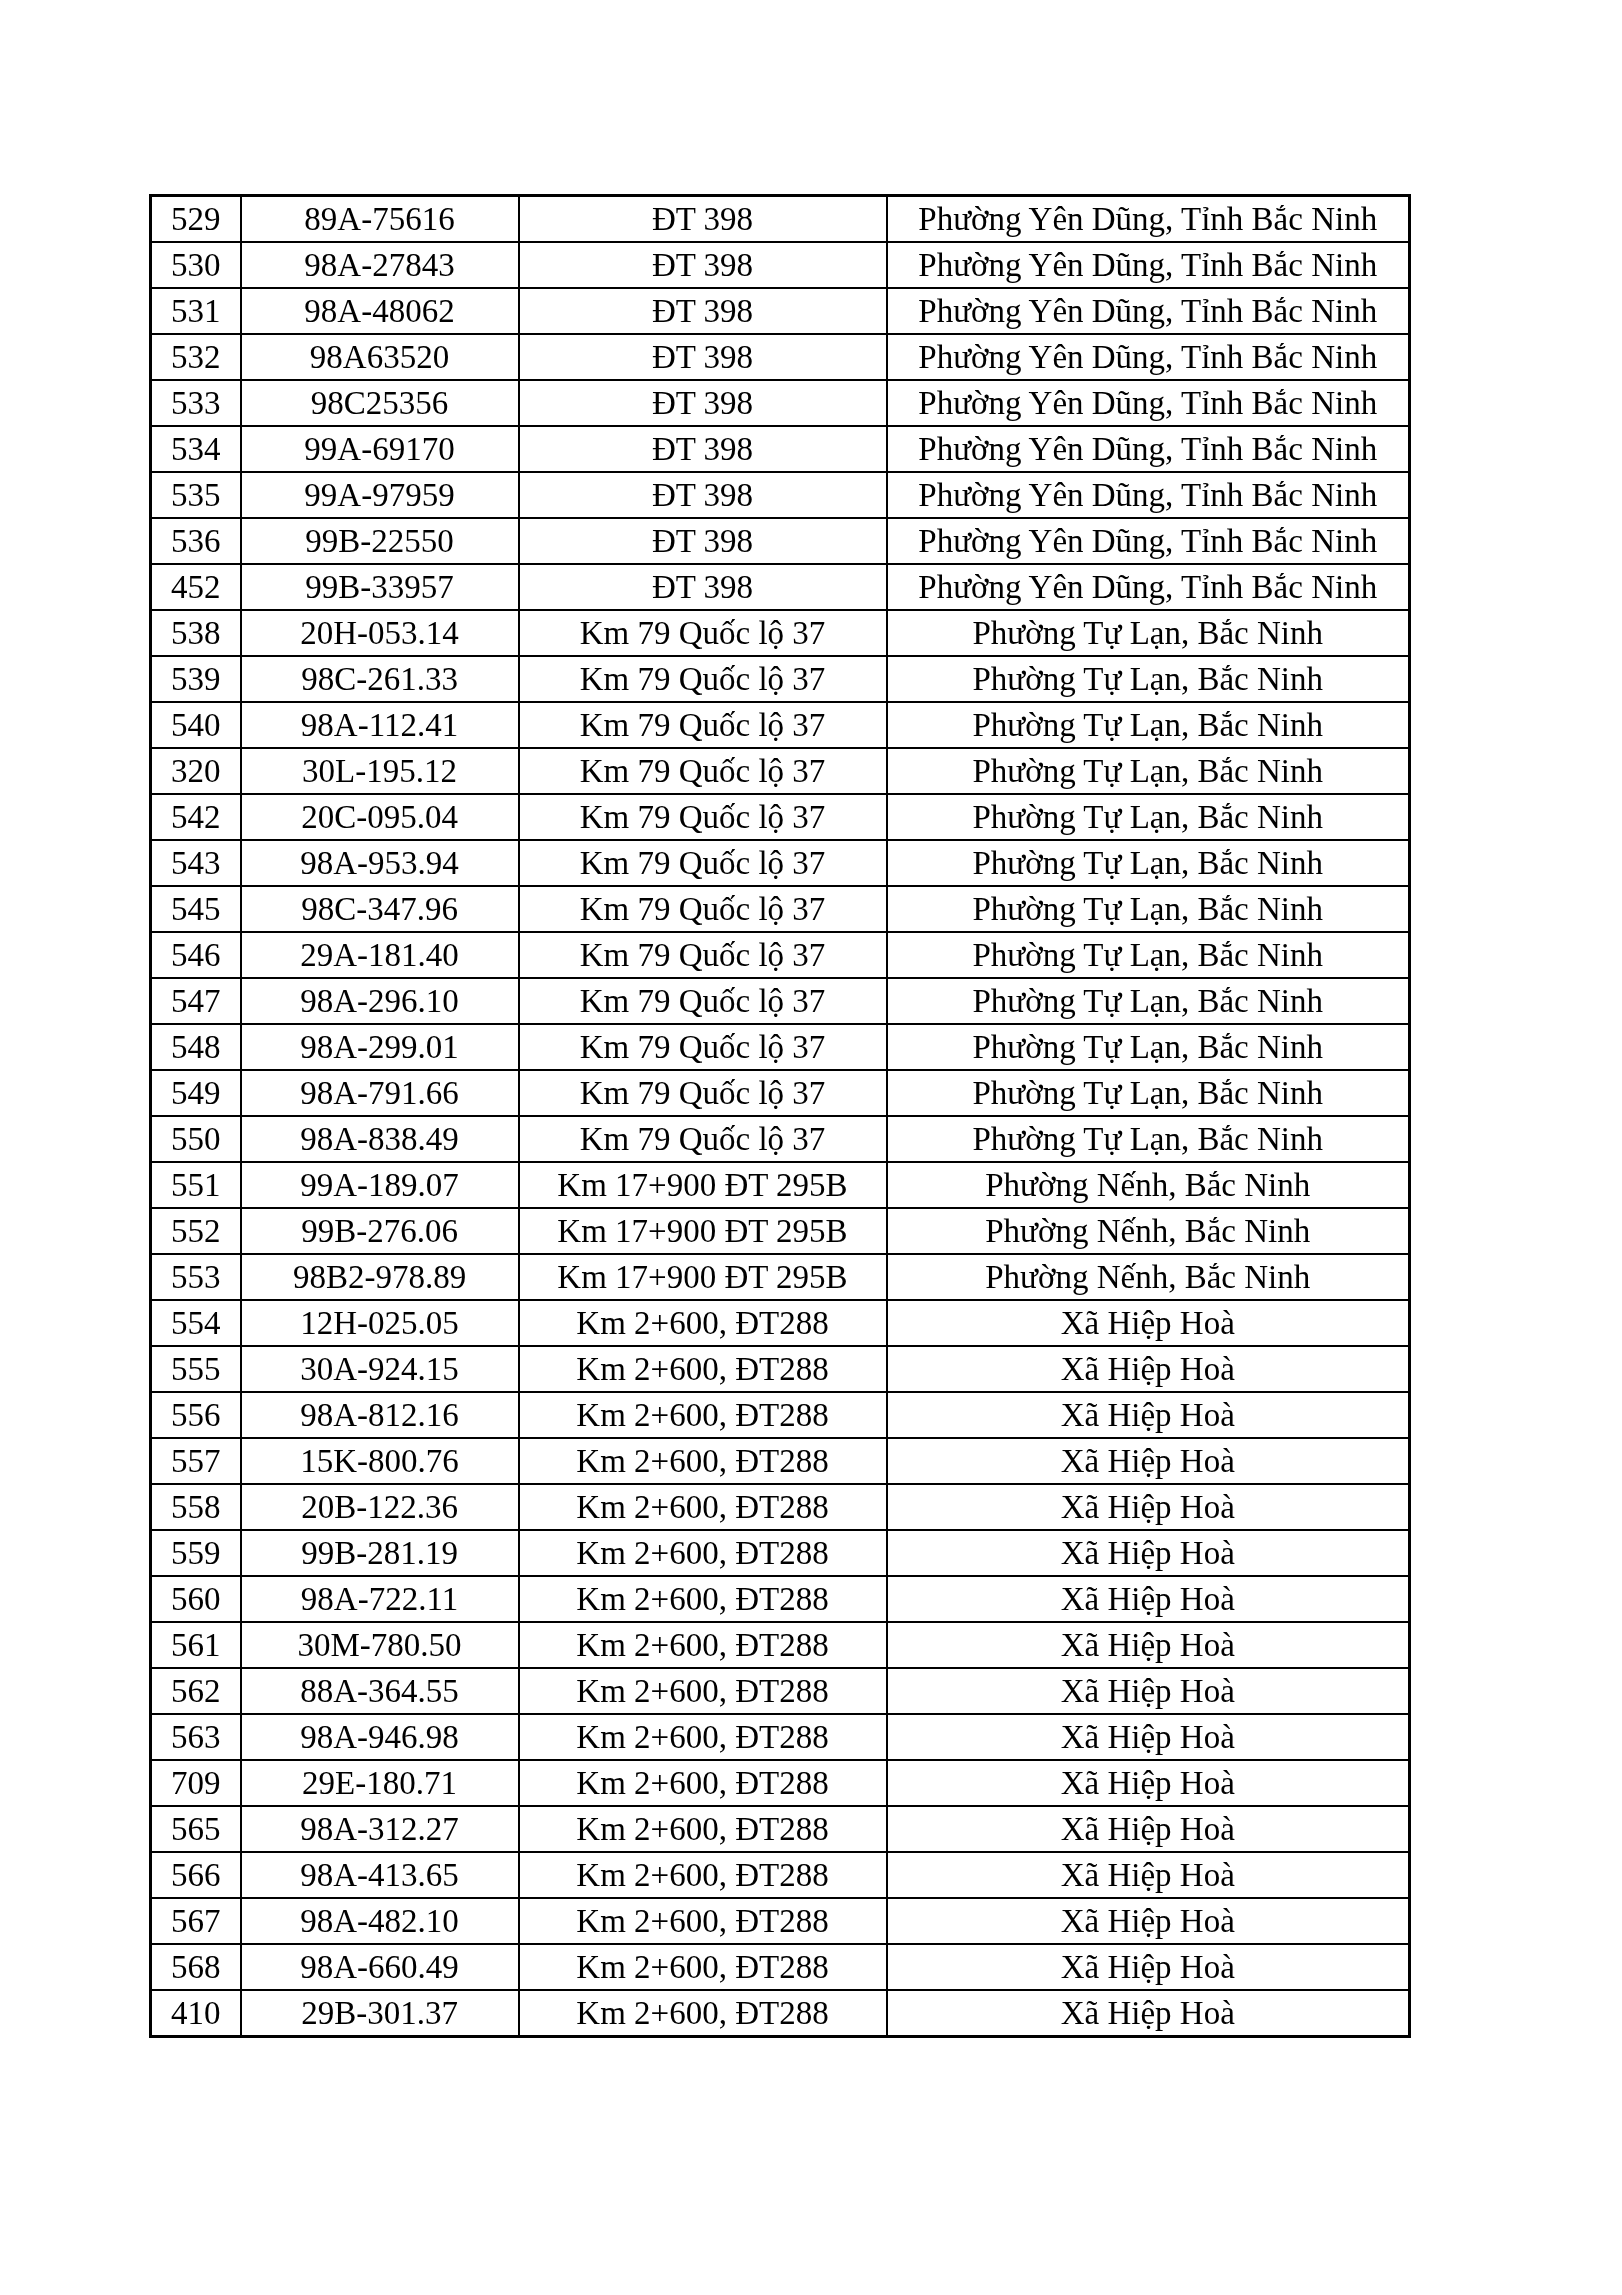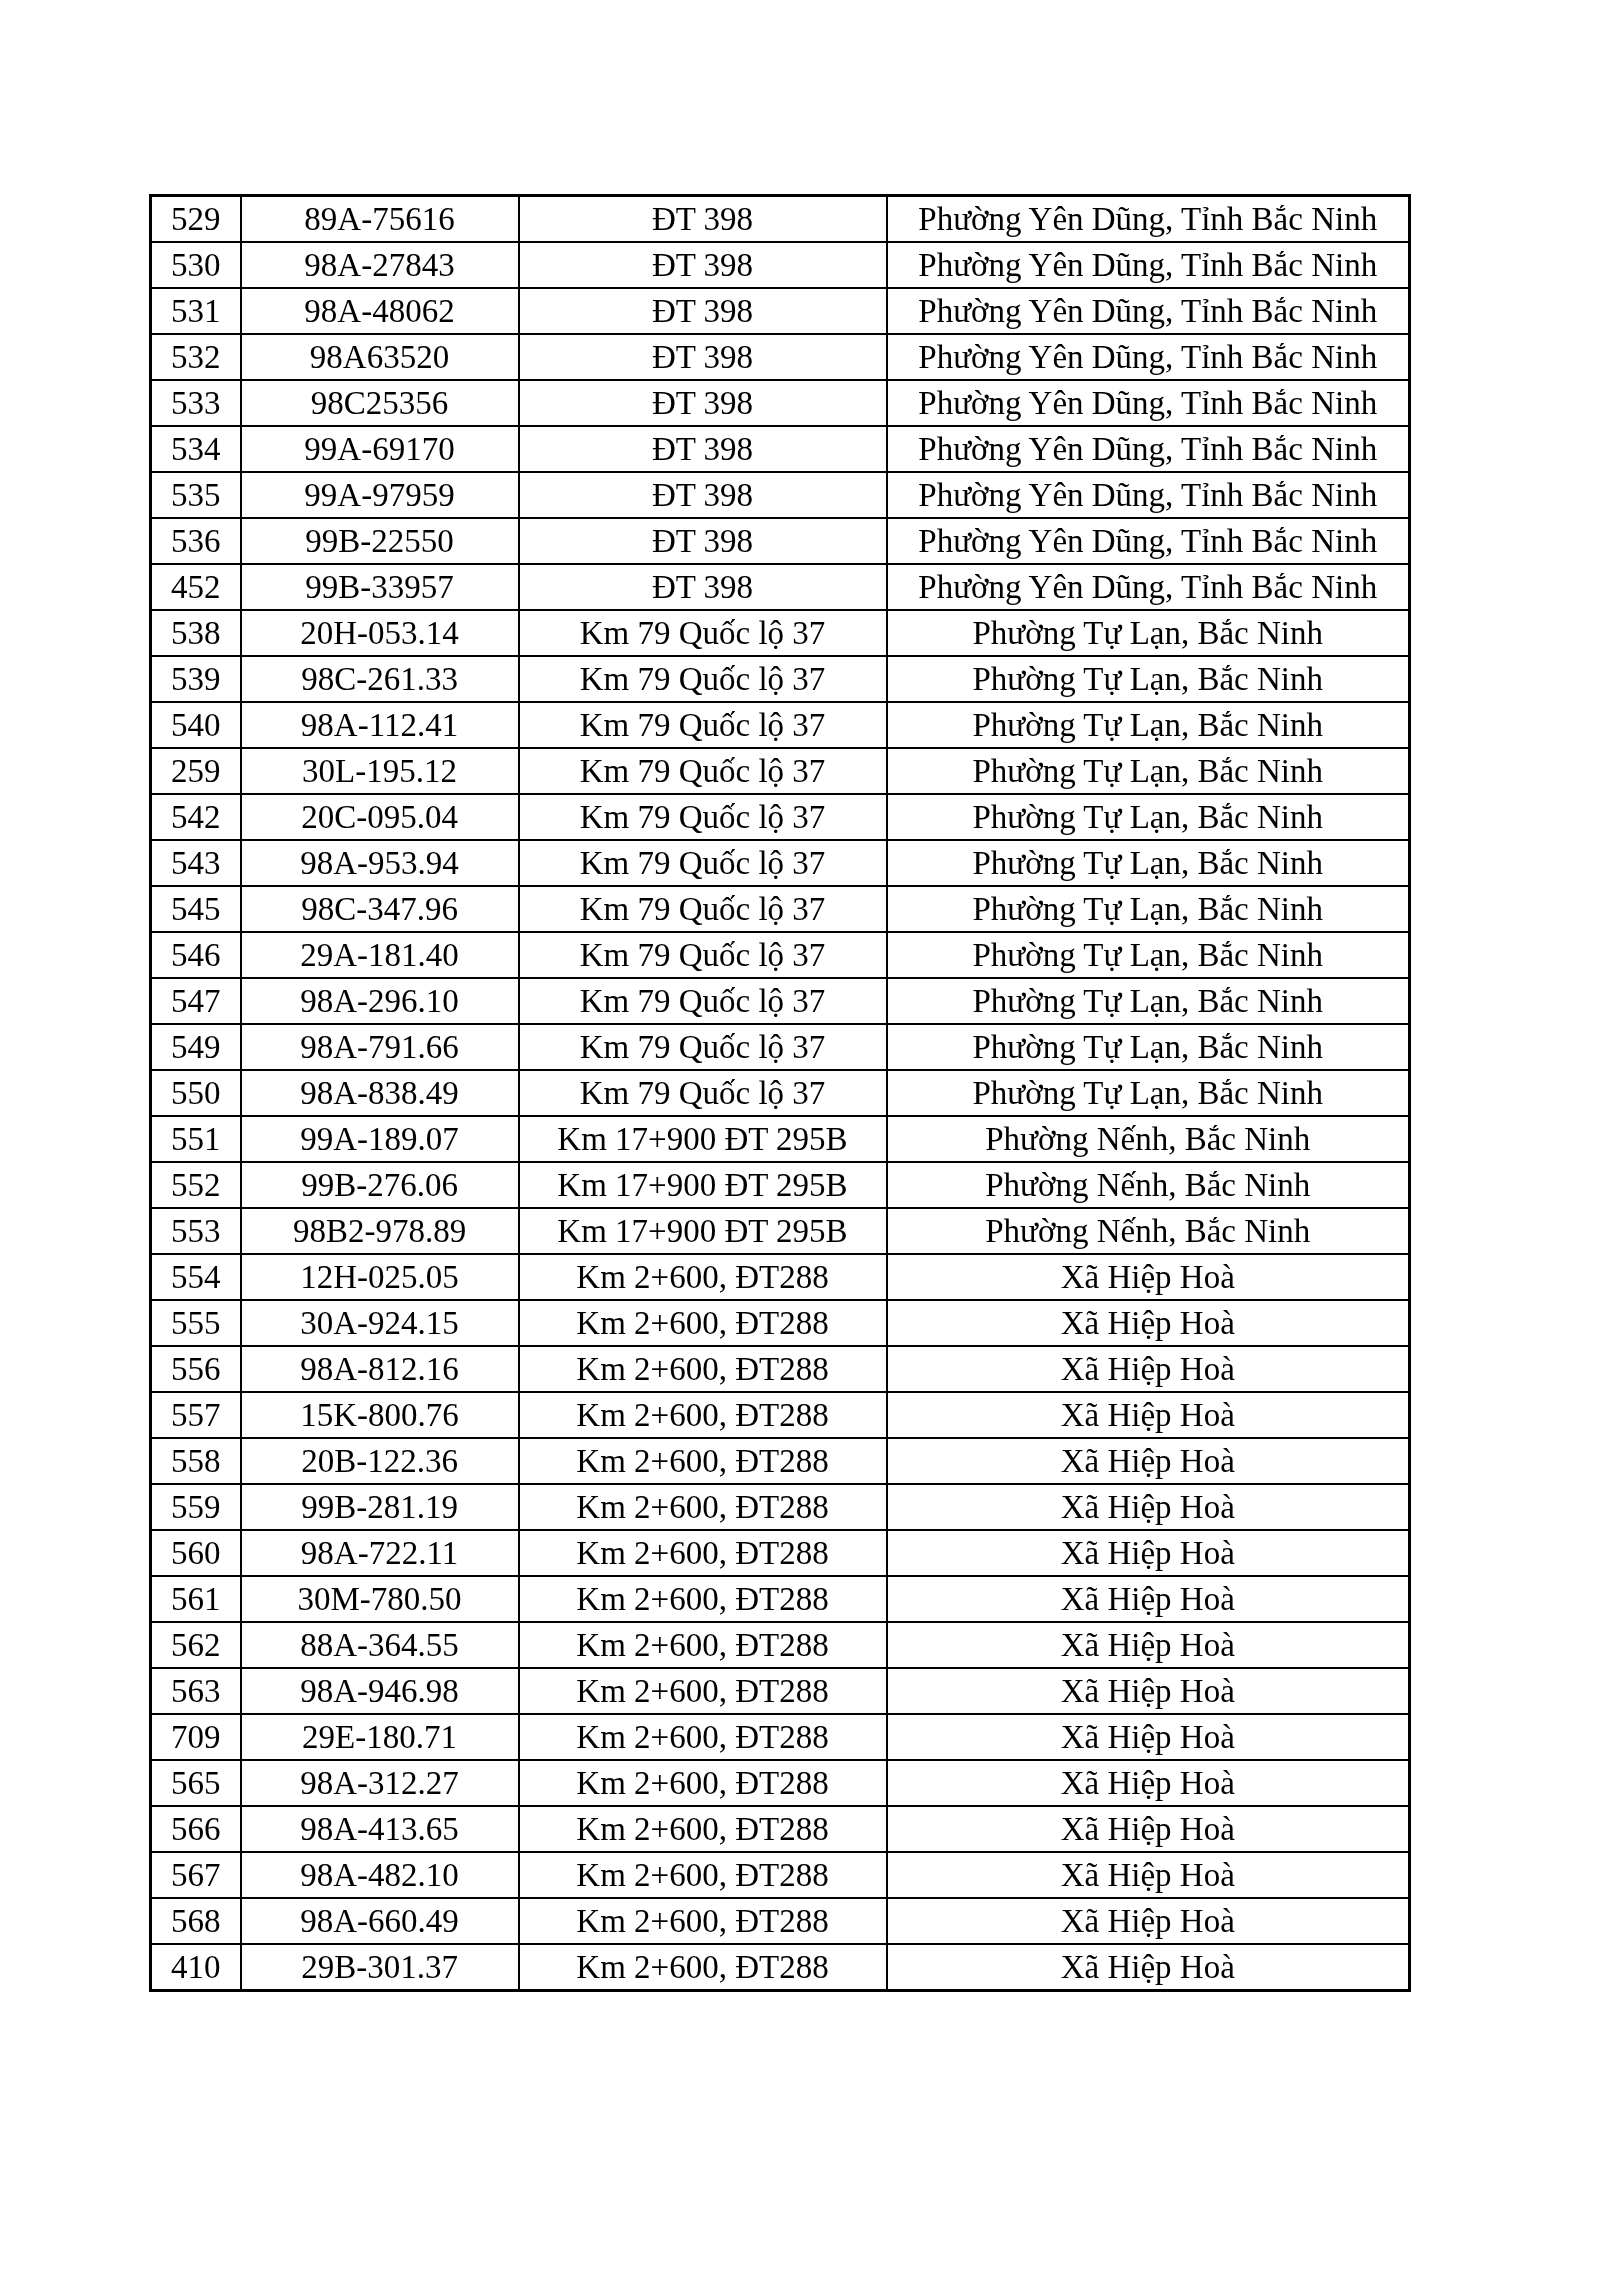--- a/index.html
+++ b/index.html
@@ -122,21 +122,21 @@
           <td>Km 79 Quốc lộ 37</td>
           <td>Phường Tự Lạn, Bắc Ninh</td>
         </tr>
         <tr>
           <td>540</td>
           <td>98A-112.41</td>
           <td>Km 79 Quốc lộ 37</td>
           <td>Phường Tự Lạn, Bắc Ninh</td>
         </tr>
         <tr>
-          <td>259</td>
+          <td>320</td>
           <td>30L-195.12</td>
           <td>Km 79 Quốc lộ 37</td>
           <td>Phường Tự Lạn, Bắc Ninh</td>
         </tr>
         <tr>
           <td>542</td>
           <td>20C-095.04</td>
           <td>Km 79 Quốc lộ 37</td>
           <td>Phường Tự Lạn, Bắc Ninh</td>
         </tr>
@@ -154,20 +154,26 @@
         </tr>
         <tr>
           <td>546</td>
           <td>29A-181.40</td>
           <td>Km 79 Quốc lộ 37</td>
           <td>Phường Tự Lạn, Bắc Ninh</td>
         </tr>
         <tr>
           <td>547</td>
           <td>98A-296.10</td>
+          <td>Km 79 Quốc lộ 37</td>
+          <td>Phường Tự Lạn, Bắc Ninh</td>
+        </tr>
+        <tr>
+          <td>548</td>
+          <td>98A-299.01</td>
           <td>Km 79 Quốc lộ 37</td>
           <td>Phường Tự Lạn, Bắc Ninh</td>
         </tr>
         <tr>
           <td>549</td>
           <td>98A-791.66</td>
           <td>Km 79 Quốc lộ 37</td>
           <td>Phường Tự Lạn, Bắc Ninh</td>
         </tr>
         <tr>

